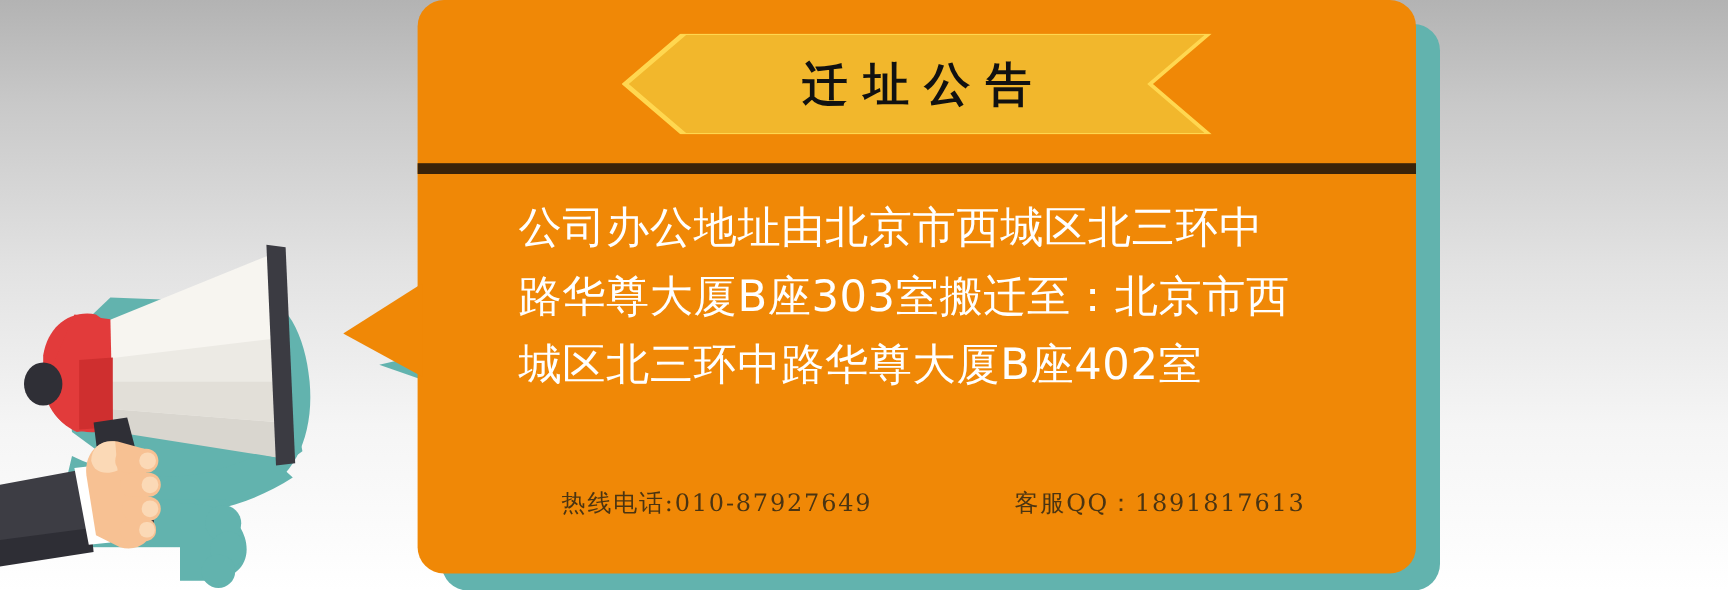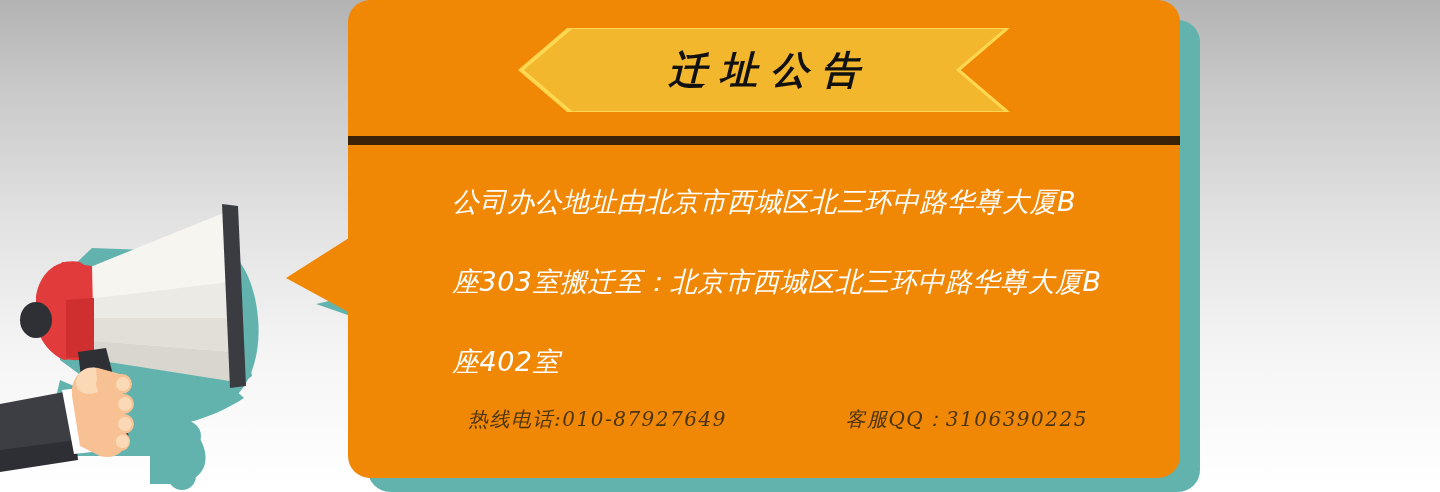--- a/index.html
+++ b/index.html
@@ -12,21 +12,20 @@
     overflow: hidden;
     font-family: "DejaVu Sans", "Liberation Sans", sans-serif;
   }
 
   #stage {
     position: relative;
     width: 1440px;
     height: 492px;
     background: linear-gradient(to bottom, #b3b3b3 0%, #c9c9c9 18%, #e2e2e2 45%, #f5f5f5 72%, #ffffff 100%);
     overflow: hidden;
-    font-style: italic;
   }
 
   
   .illustration {
     position: absolute;
     left: 0;
     top: 0;
     width: 360px;
     height: 492px;
   }
@@ -112,26 +111,26 @@
     left: 0;
     top: 136px;
     width: 832px;
     height: 9px;
     background: #3a2309;
   }
 
   
   .body-text {
     position: absolute;
-    left: 104px;
+    left: 84px;
     top: 162px;
     width: 650px;
     color: #ffffff;
-    font-size: 27px;
-    line-height: 80px;
+    font-size: 36px;
+    line-height: 57px;
     letter-spacing: 0.5px;
     font-family: "DejaVu Sans", "Liberation Sans", sans-serif;
   }
 
   
   .footer {
     position: absolute;
     left: 120px;
     top: 406px;
     width: 620px;
@@ -228,21 +227,21 @@
         <div class="banner-title">迁址公告</div>
       </div>
     </div>
 
     <div class="divider"></div>
 
     <div class="body-text">公司办公地址由北京市西城区北三环中路华尊大厦B座303室搬迁至：北京市西城区北三环中路华尊大厦B座402室</div>
 
     <div class="footer">
       <span>热线电话:010-87927649</span>
-      <span>客服QQ：3106390225</span>
+      <span>客服QQ：1891817613</span>
     </div>
   </div>
 
   <div class="card-tail">
     <svg width="66" height="78" viewBox="0 0 66 78" xmlns="http://www.w3.org/2000/svg">
       <path d="M66 0 L66 78 L0 42 Z" fill="#f08806"></path>
     </svg>
   </div>
 
 </div>

